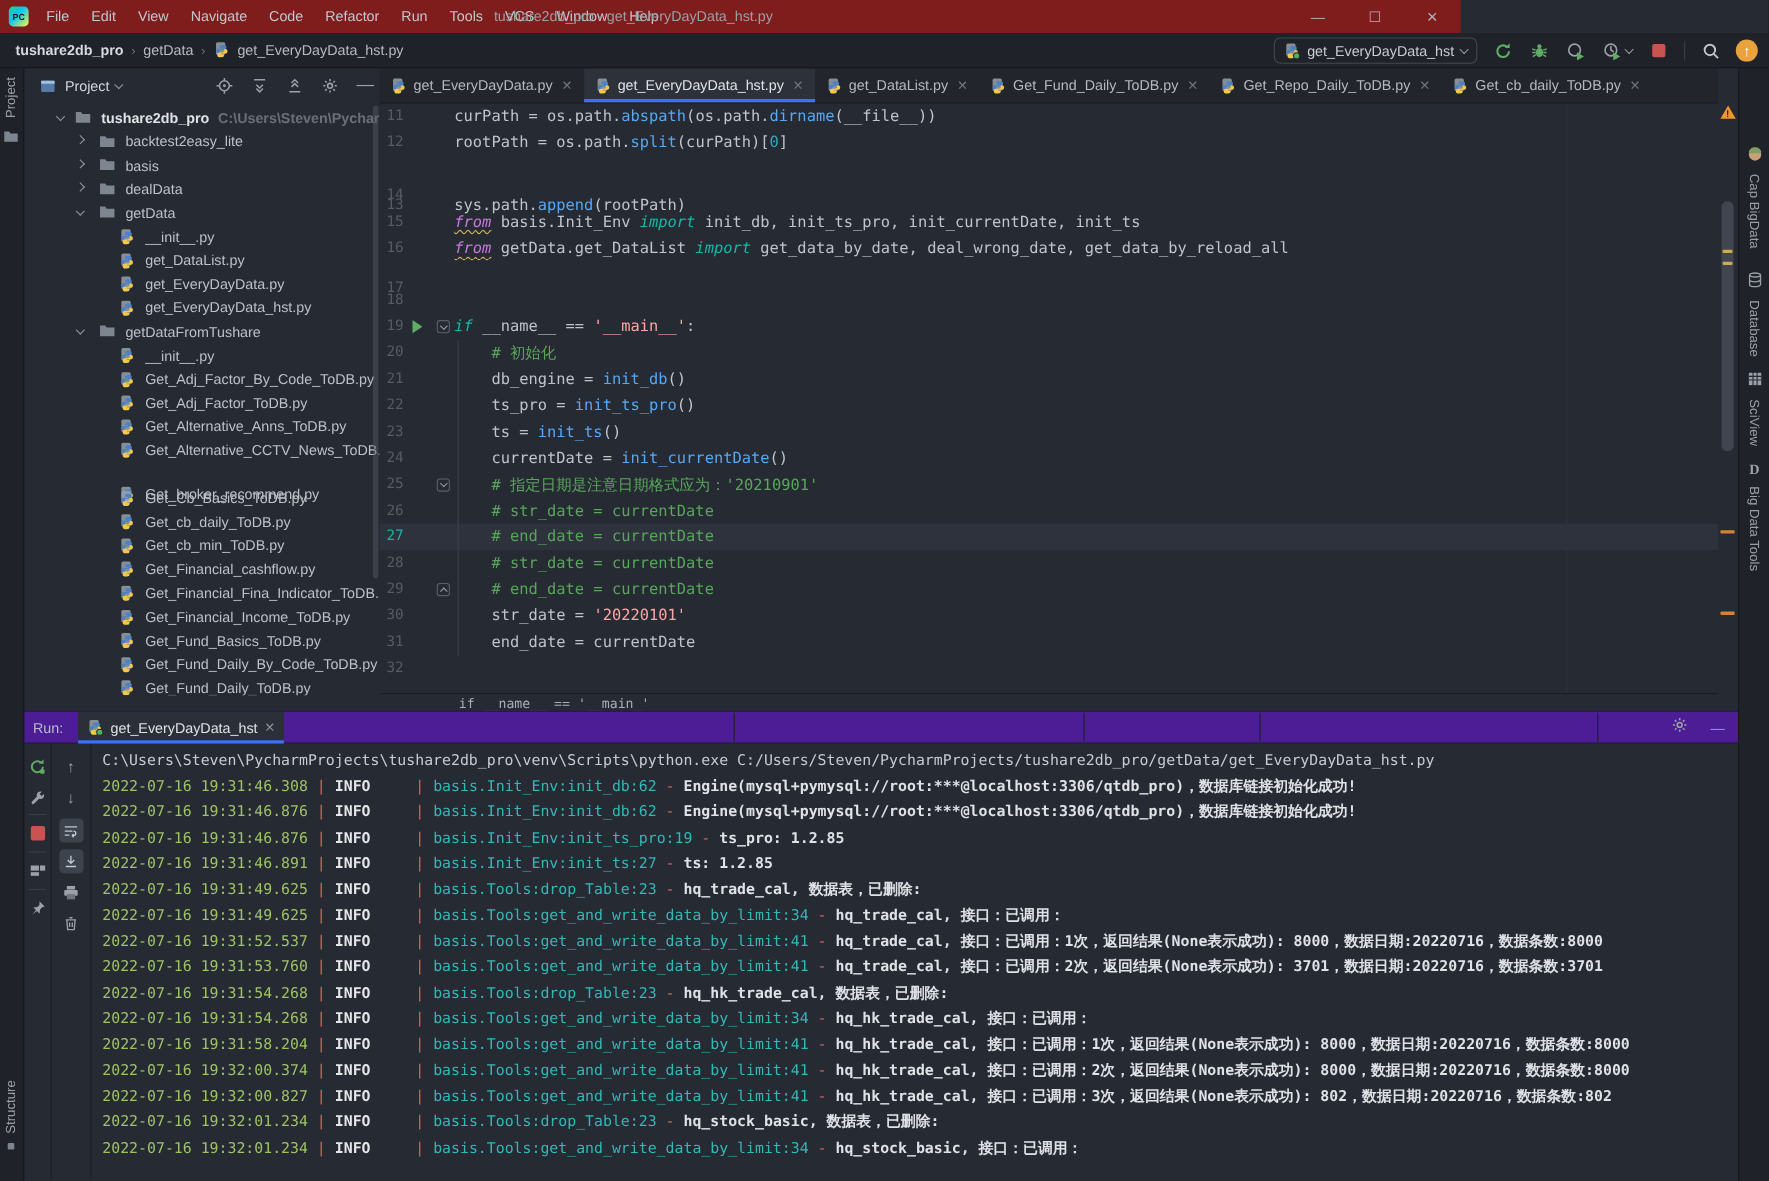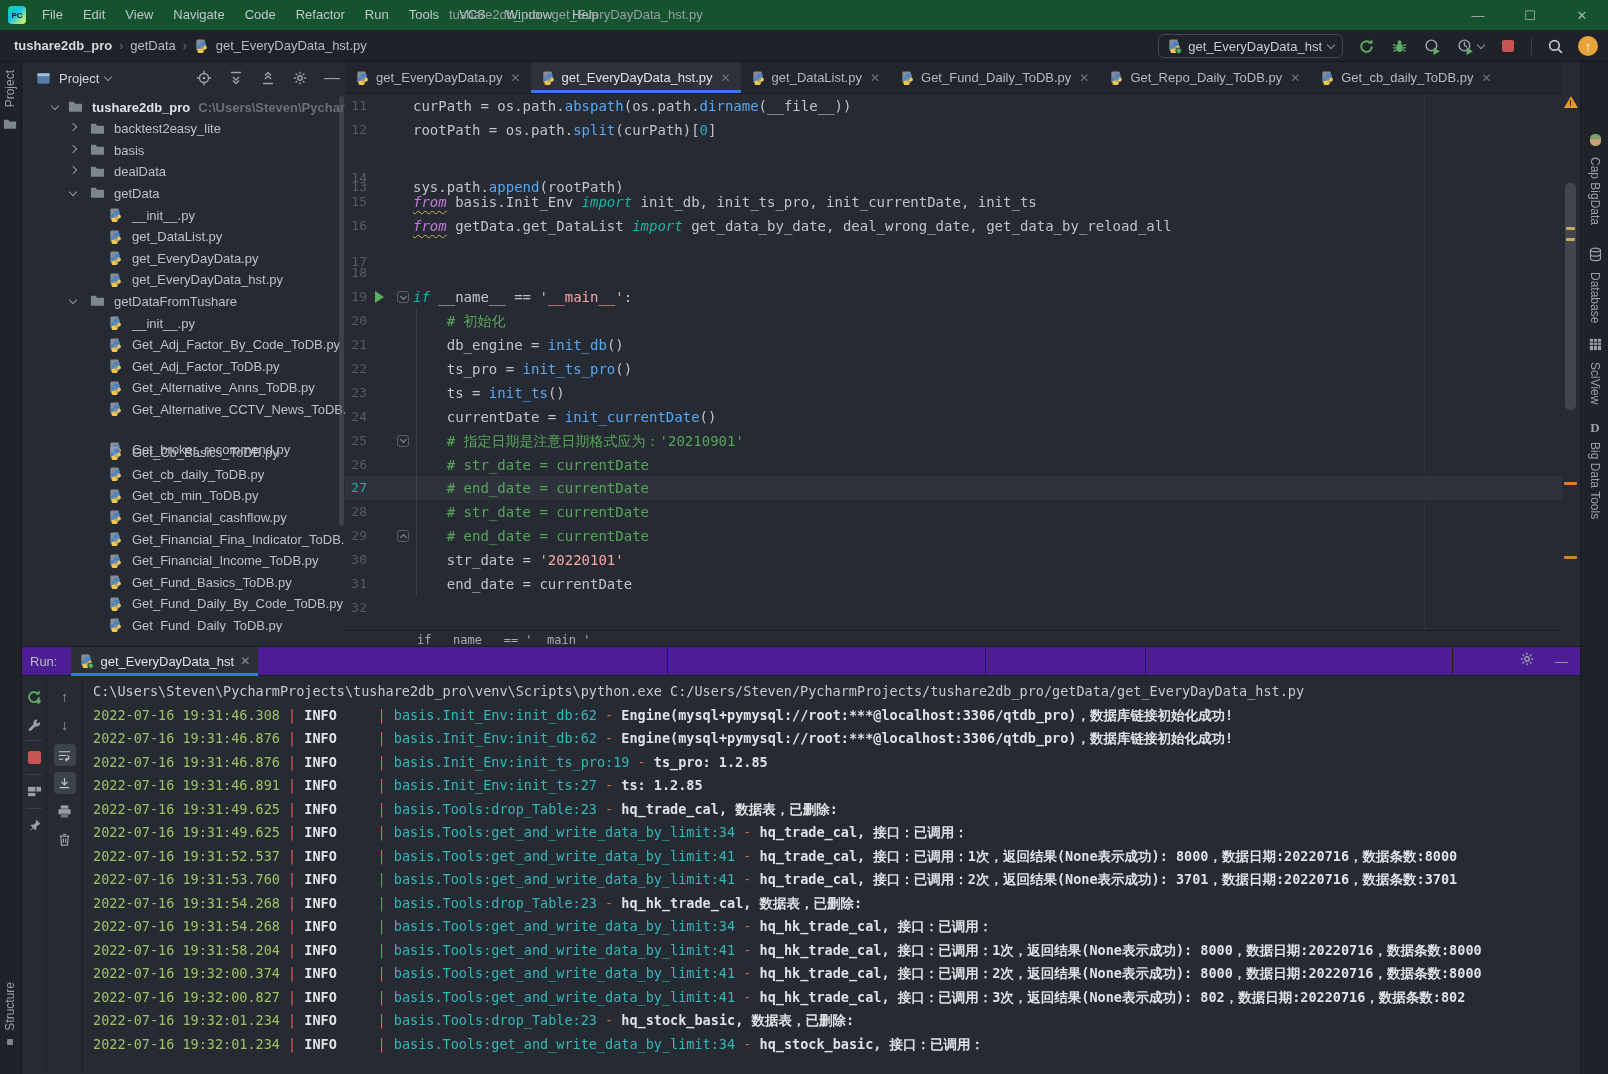--- a/index.html
+++ b/index.html
@@ -1,21 +1,21 @@
 <!DOCTYPE html>
 <html><head>
 <meta charset="utf-8">
 <style>
   * { margin:0; padding:0; box-sizing:border-box; }
   html,body { width:1608px; height:1074px; overflow:hidden; background:#1f2228;
     font-family:"Liberation Sans", sans-serif; }
   #app { position:relative; width:1608px; height:1074px; background:#262a32; }
 
   
-  .titlebar { position:absolute; left:0; top:0; width:1608px; height:30px; background:#14532d;
+  .titlebar { position:absolute; left:0; top:0; width:1328px; height:30px; background:#7f1d1d;
     display:flex; align-items:center; z-index:5; }
   .logo { width:18px; height:18px; margin:0 6px 0 8px; border-radius:4px;
     background:linear-gradient(135deg,#21d789 0%, #07c3f2 40%, #fcf84a 100%);
     color:#10131a; font-size:8px; font-weight:bold; display:flex; align-items:center; justify-content:center; }
   .menubar { display:flex; }
   .menu-item { padding:0 10px; line-height:30px; font-size:13px; color:#c2c6cd; cursor:default; }
   .win-title { position:absolute; left:449px; top:0; line-height:30px; font-size:13px; color:#9a9fa7; }
   .win-controls { position:absolute; right:0; top:0; height:30px; display:flex; }
   .win-btn { width:52px; height:30px; color:#aeb2b9; font-size:13px; display:flex; align-items:center; justify-content:center; }
 

